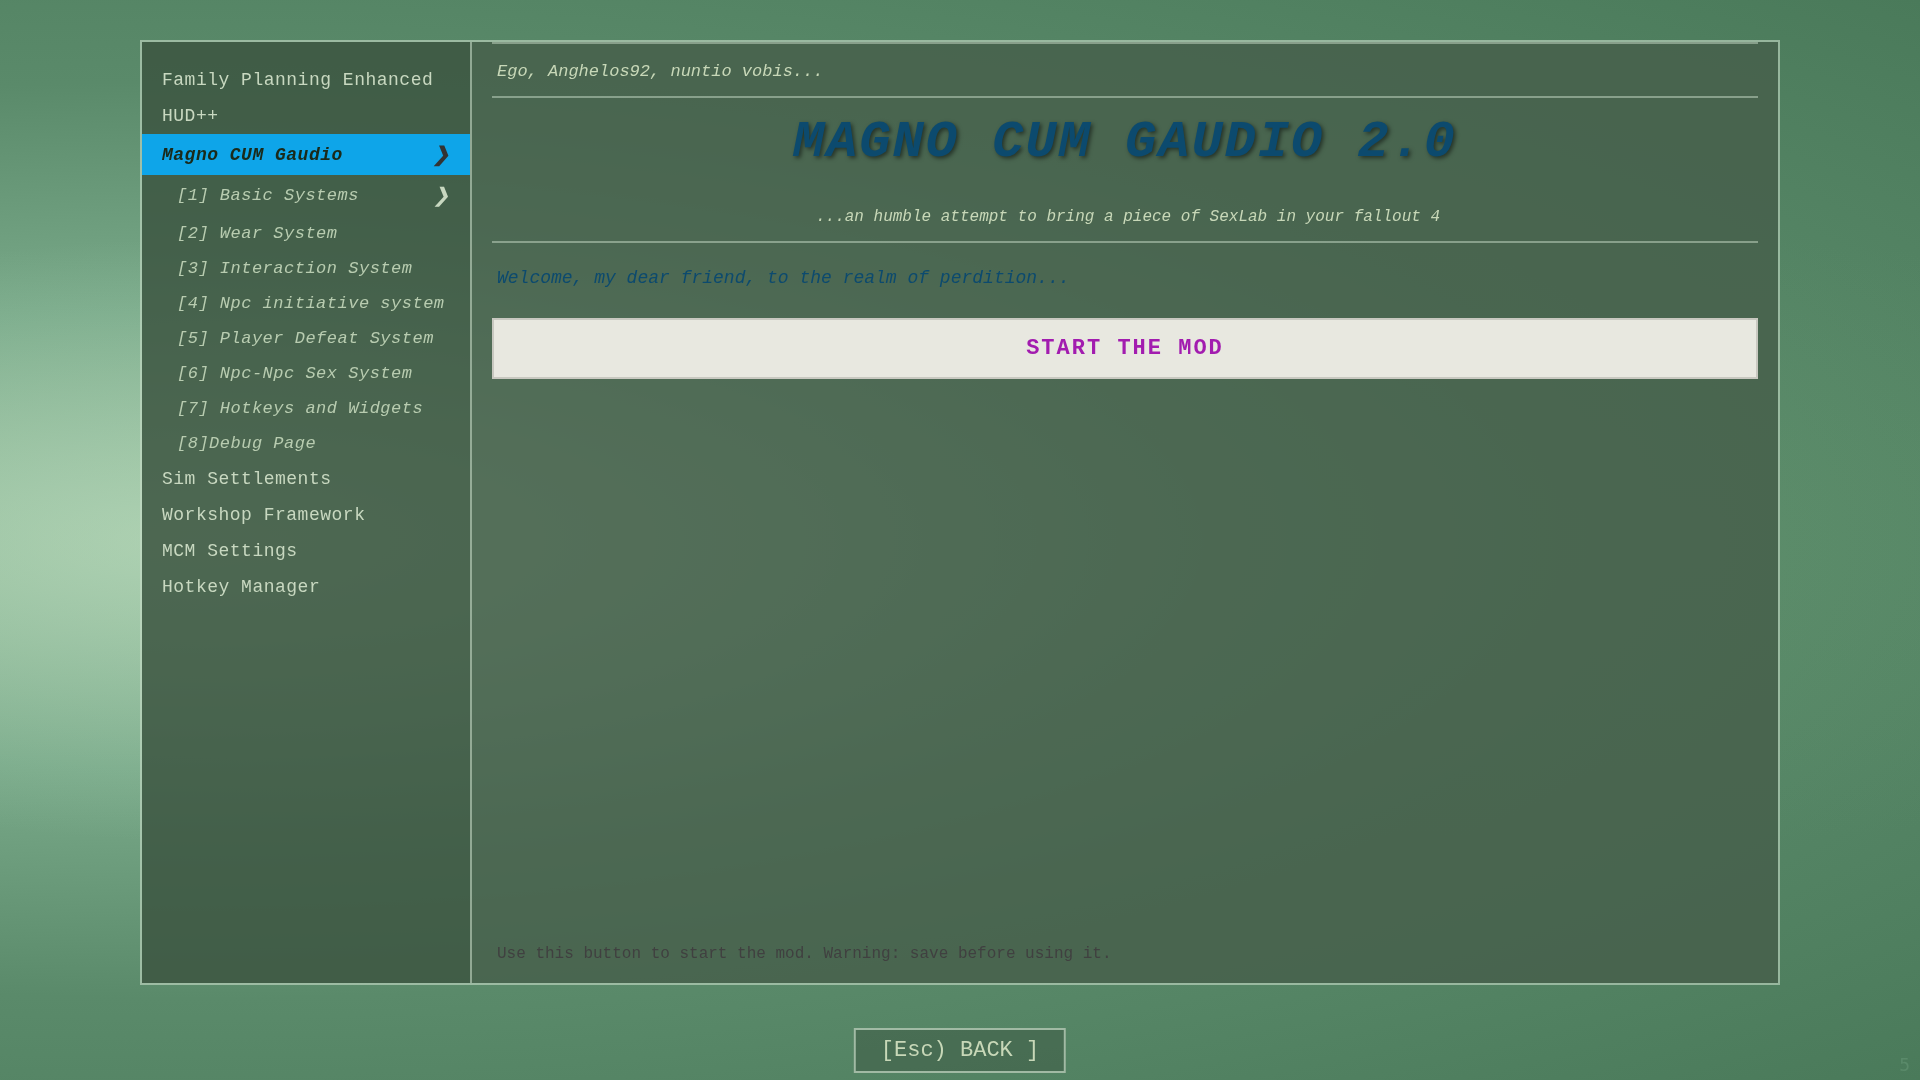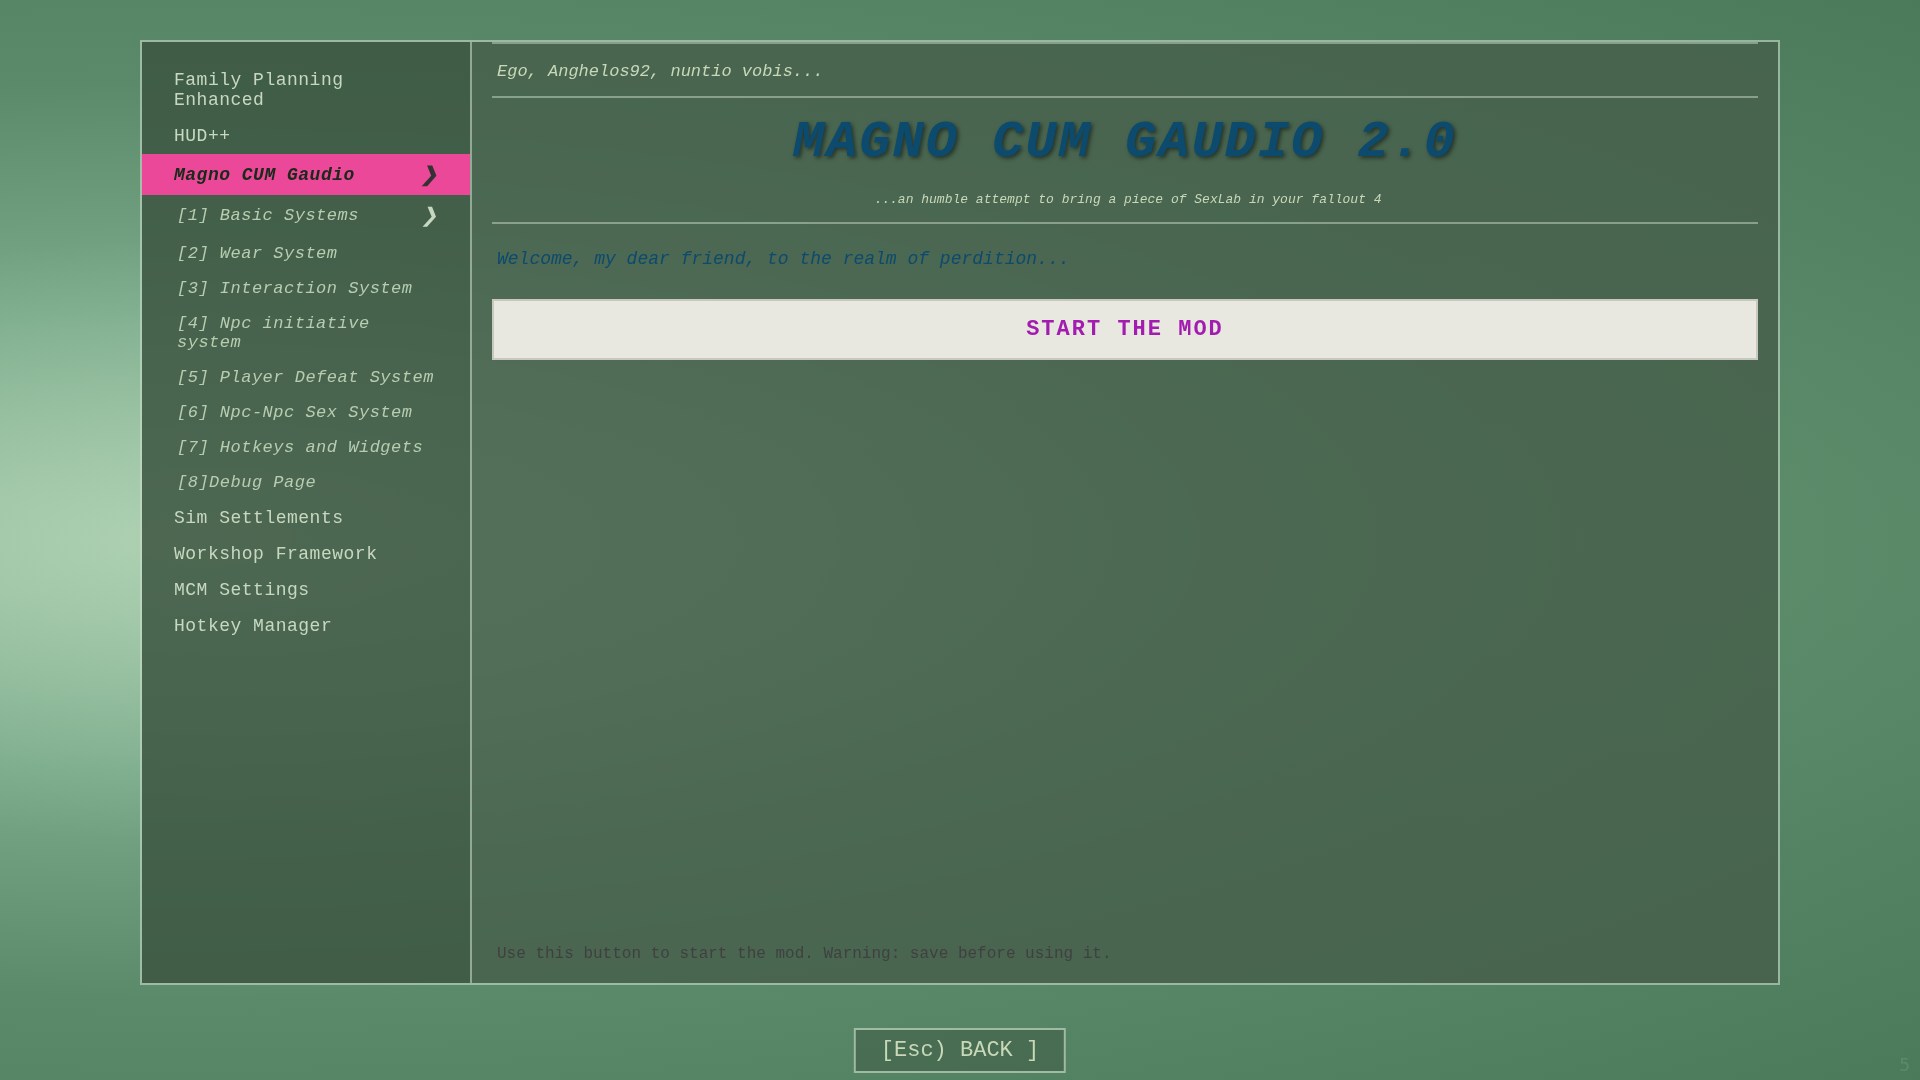--- a/index.html
+++ b/index.html
@@ -36,33 +36,33 @@
     .left-panel {
       width: 330px;
       min-width: 330px;
       background: rgba(60,85,65,0.85);
       border-right: 2px solid rgba(200,220,200,0.6);
       padding: 20px 0;
       overflow-y: auto;
     }
 
     .menu-item {
-      padding: 8px 32px;
+      padding: 8px 20px;
       color: #c8d8c0;
       font-size: 18px;
       cursor: pointer;
       font-family: 'Courier New', monospace;
       letter-spacing: 0.5px;
       display: flex;
       align-items: center;
       justify-content: space-between;
     }
 
     .menu-item.active {
-      background: #ec4899;
+      background: #0ea5e9;
       color: #1a2a1a;
       font-weight: bold;
       font-style: italic;
     }
 
     .menu-item.active .arrow {
       color: #333;
     }
 
     .menu-item.sub-item {
@@ -110,23 +110,24 @@
       font-style: italic;
       font-family: 'Courier New', monospace;
       letter-spacing: 2px;
       text-shadow: 2px 2px 4px rgba(0,0,0,0.5);
     }
 
     .mod-description {
       text-align: center;
       color: #c8d8b8;
       font-style: italic;
-      font-size: 13px;
+      font-size: 16px;
       padding: 5px 25px 15px 31px;
       font-family: 'Courier New', monospace;
+      margin-top: 16px;
     }
 
     .welcome-text {
       padding: 25px 25px 20px 25px;
       color: #0c4a6e;
       font-style: italic;
       font-size: 18px;
       font-family: 'Courier New', monospace;
     }
 

